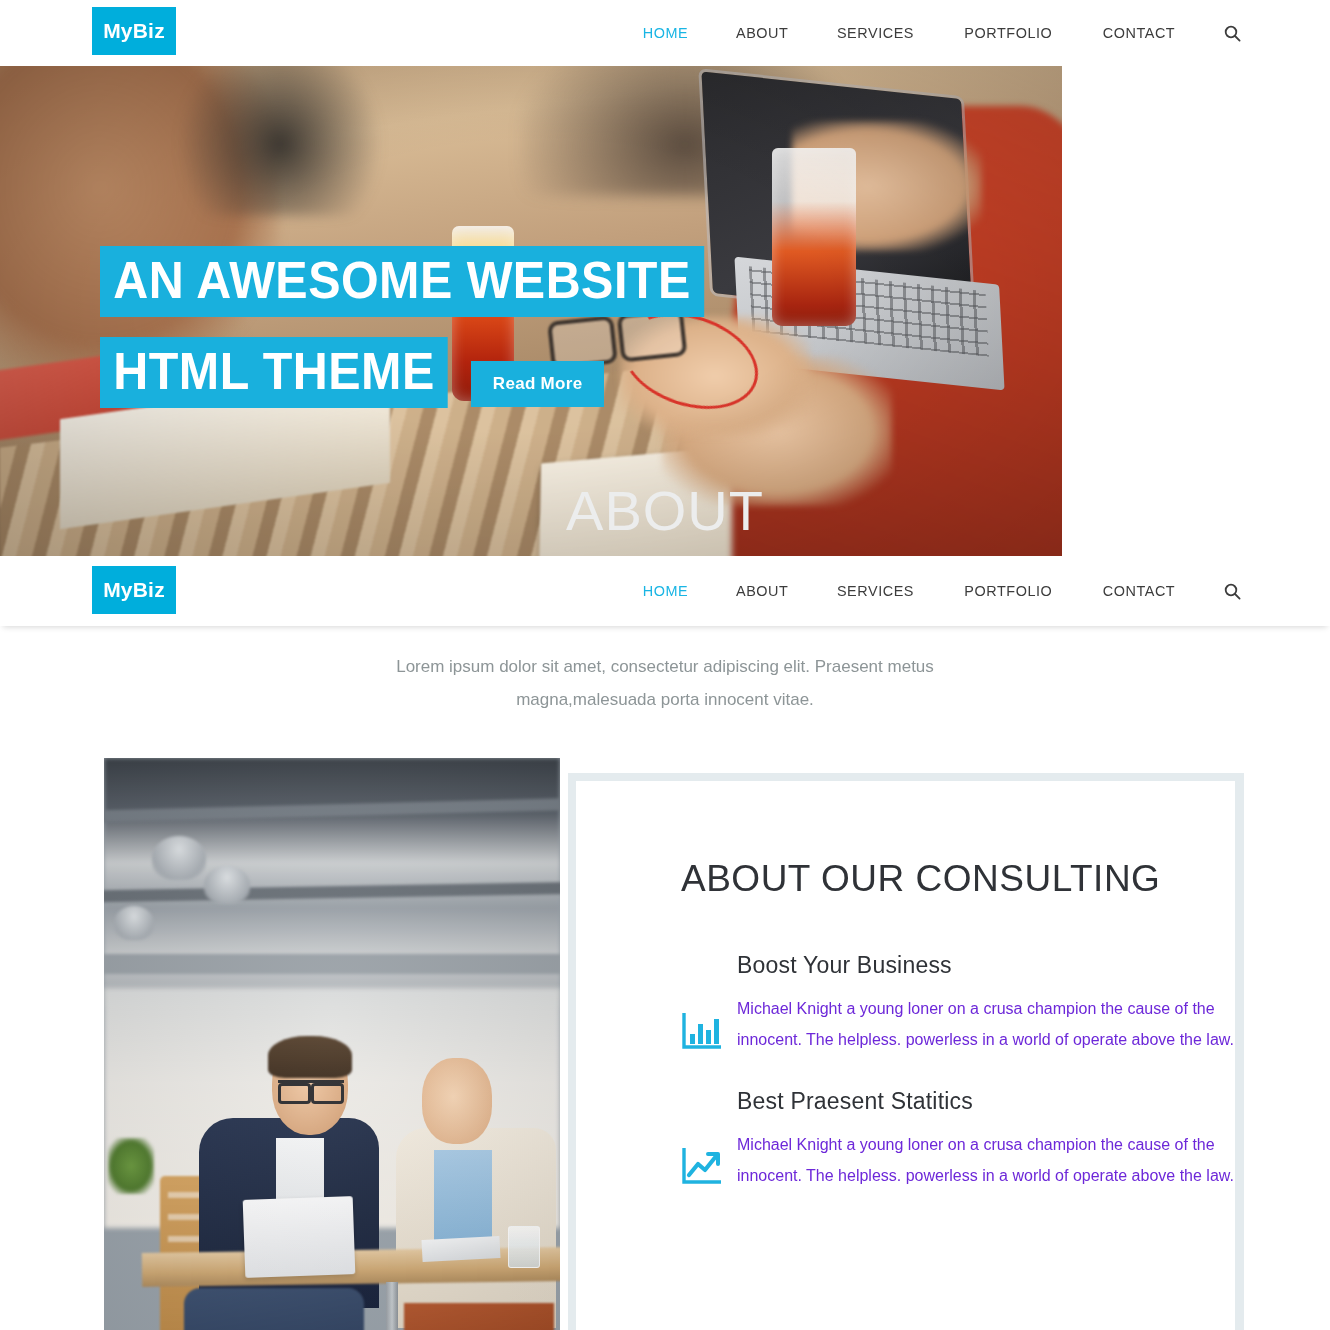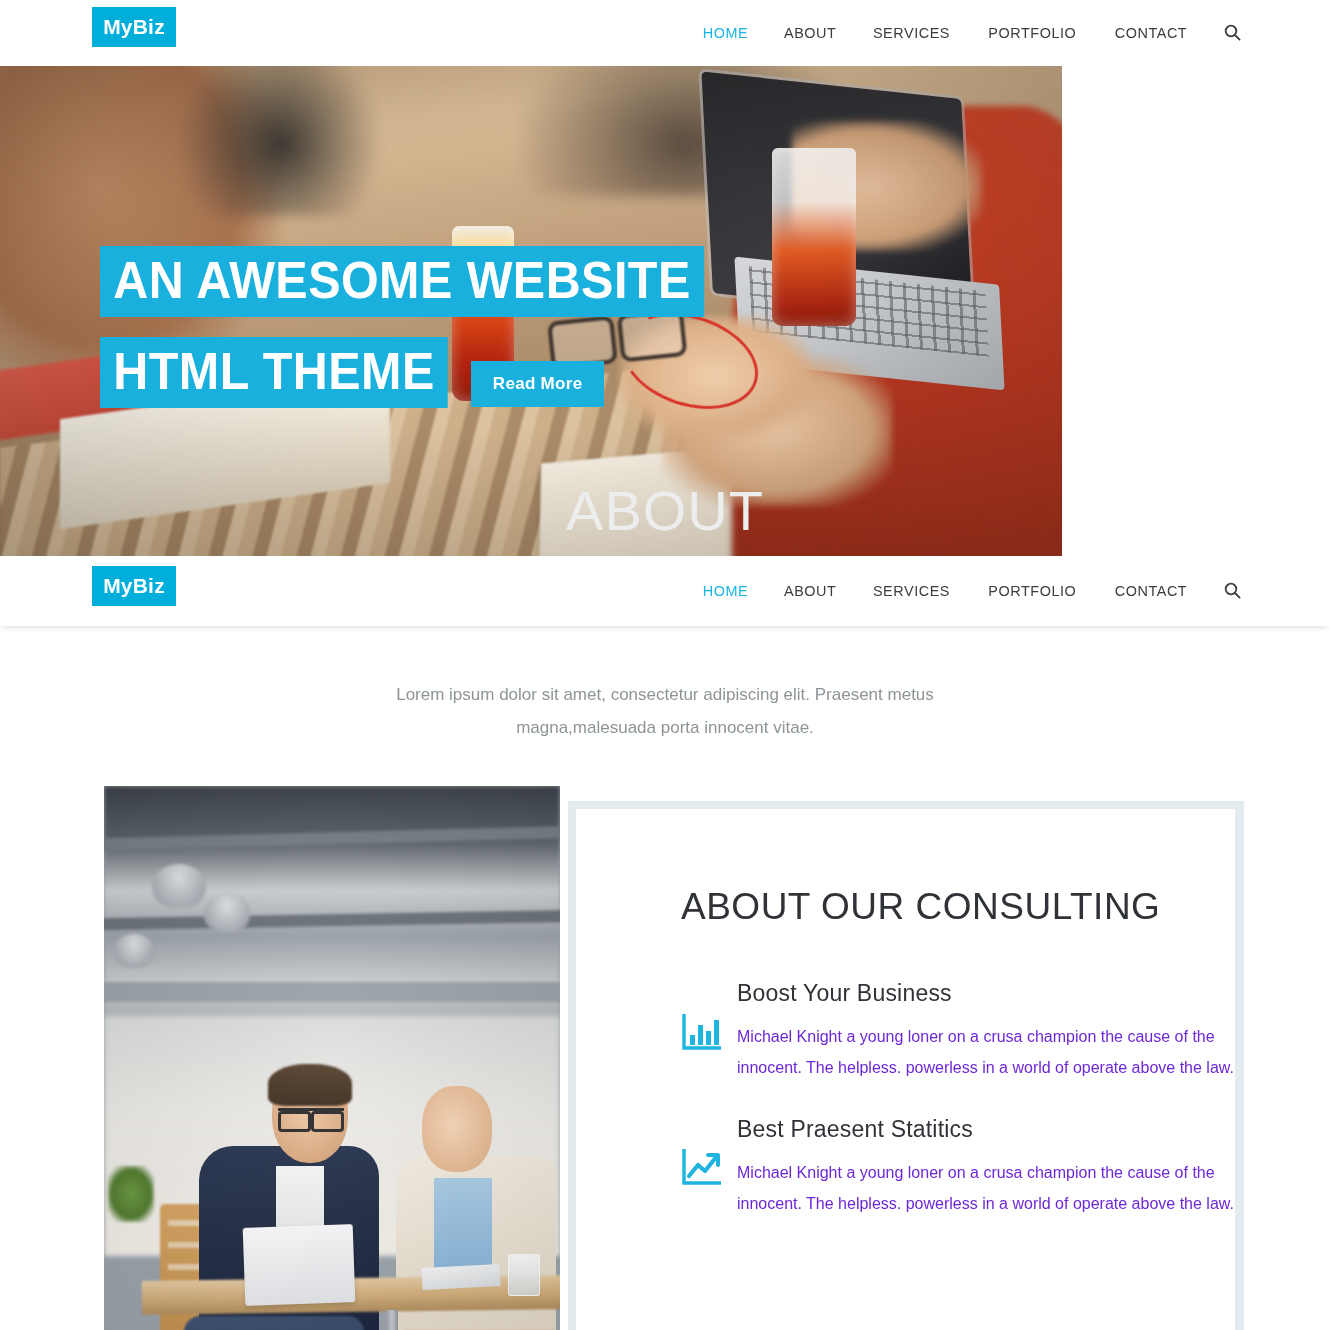--- a/index.html
+++ b/index.html
@@ -26,39 +26,39 @@
   .navbar.second {
     height: 70px;
     box-shadow: 0 4px 6px -3px rgba(0,0,0,0.16);
   }
 
   .logo {
     position: absolute;
     left: 92px;
     top: 7px;
     width: 84px;
-    height: 40px;
+    height: 48px;
     background: #00aedc;
     color: #ffffff;
     font-size: 21px;
     font-weight: bold;
     display: flex;
     align-items: center;
     justify-content: center;
     letter-spacing: 0.2px;
     cursor: pointer;
   }
   .navbar.second .logo { top: 10px; }
 
   .nav-links {
     position: absolute;
     right: 75px;
     display: flex;
-    align-items: flex-start;
-    gap: 0px;
+    align-items: center;
+    gap: 12px;
   }
   .nav-links a {
     font-size: 15.5px;
     letter-spacing: 0.6px;
     color: #3c3c3c;
     text-decoration: none;
     padding: 0 16px;
     font-family: "Liberation Sans", sans-serif;
     font-stretch: condensed;
     transform: scaleX(0.93);
@@ -277,21 +277,21 @@
     color: #eceded;
     font-weight: normal;
     z-index: 1;
     pointer-events: none;
   }
 
   
   .section-sub {
     width: 1330px;
     text-align: center;
-    padding-top: 52px;
+    padding-top: 24px;
     color: #8d9597;
     font-size: 17px;
     line-height: 1.95;
   }
 
   
   .about-wrap {
     position: relative;
     width: 1330px;
     height: 600px;
@@ -477,21 +477,21 @@
   .about-heading {
     font-size: 37px;
     color: #2f3237;
     letter-spacing: 0.5px;
     font-weight: normal;
     margin-bottom: 52px;
   }
 
   .feature {
     display: flex;
-    align-items: center;
+    align-items: flex-end;
     margin-bottom: 32px;
   }
   .feature-icon {
     width: 56px;
     flex: 0 0 56px;
     padding-top: 4px;
   }
   .feature-body { flex: 1; }
   .feature-title {
     font-size: 23px;

